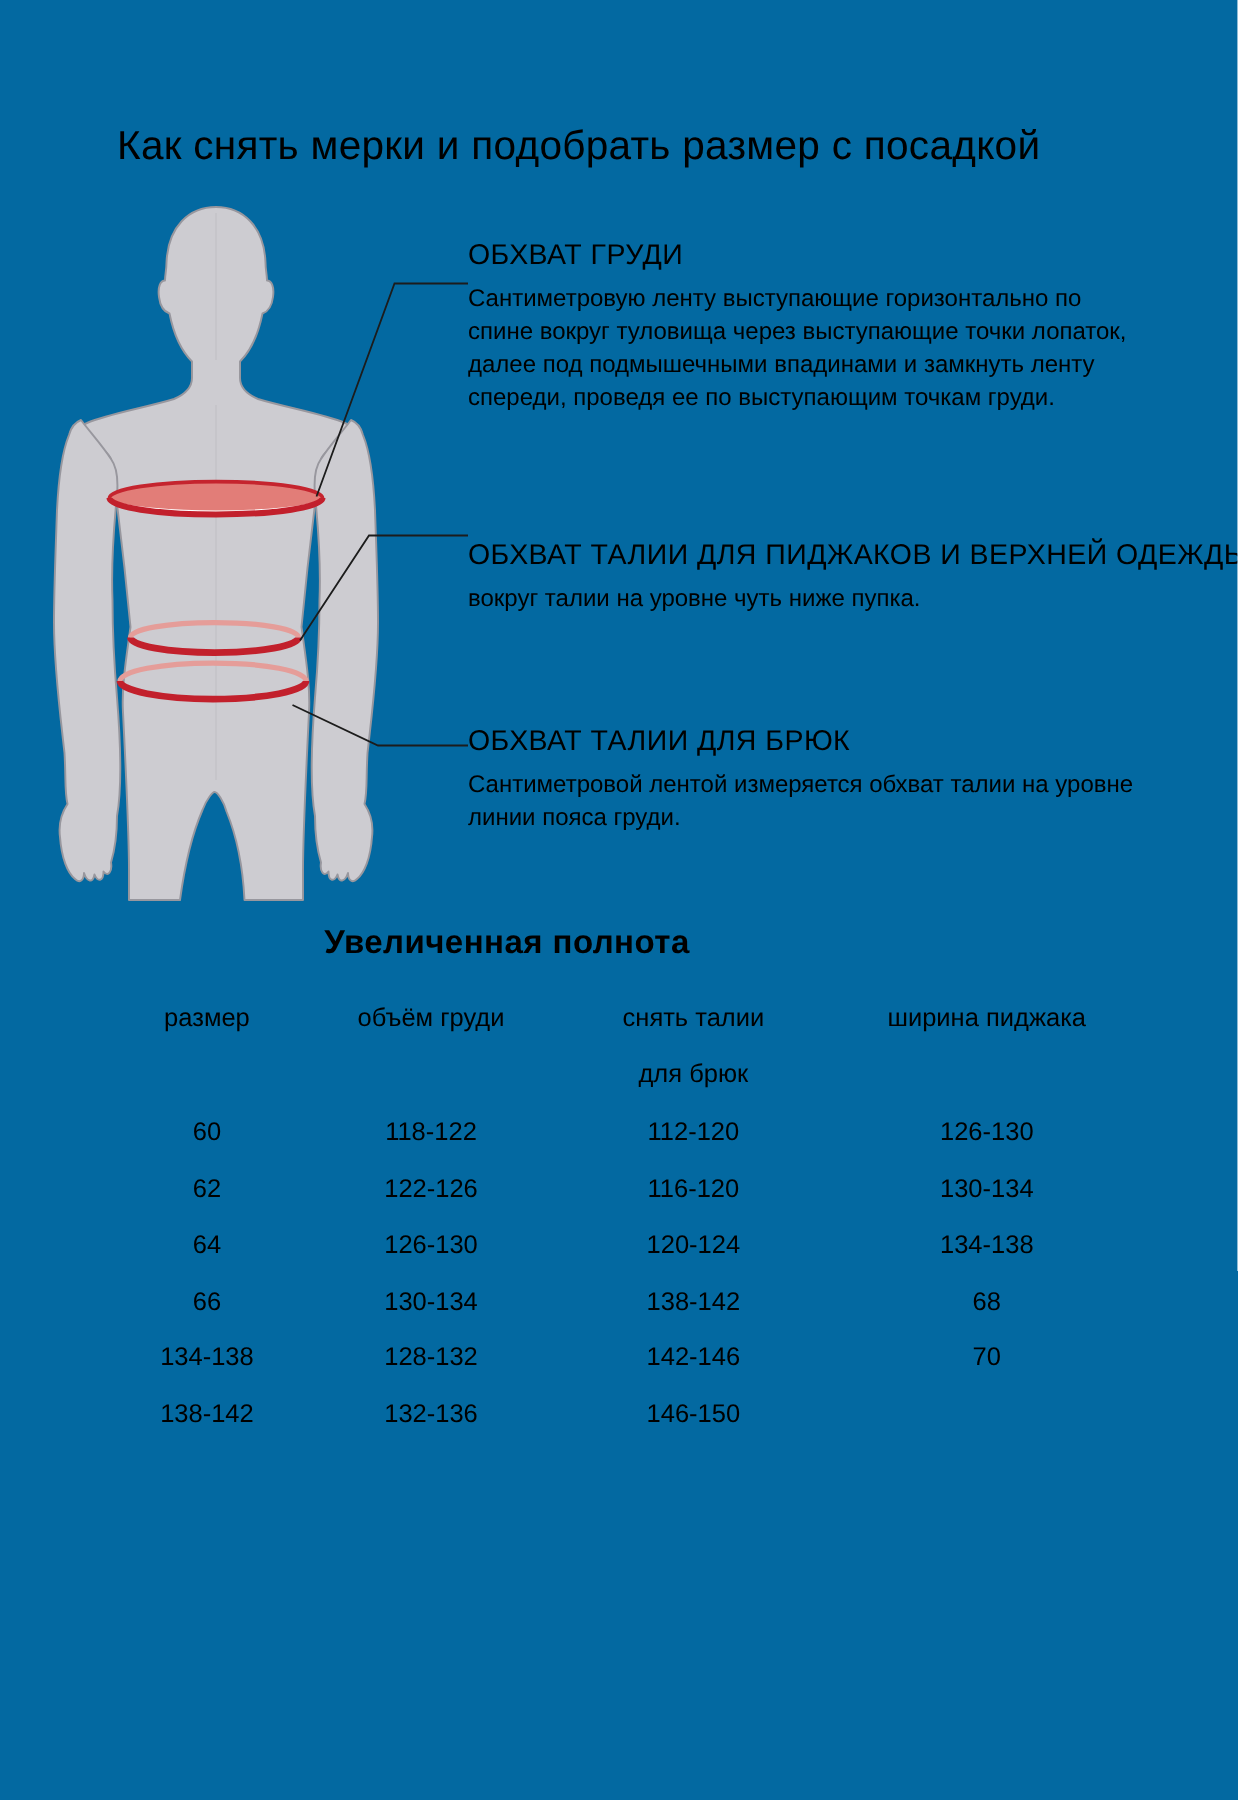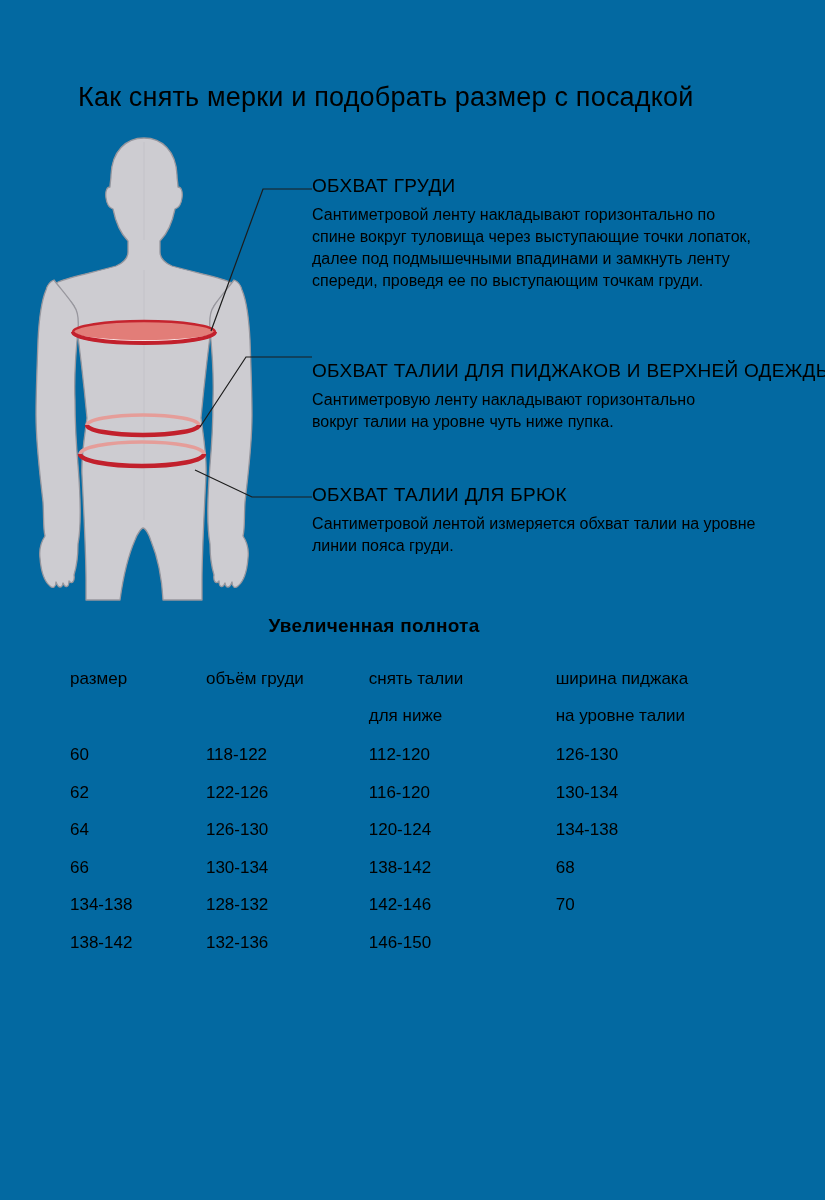--- a/index.html
+++ b/index.html
@@ -11,41 +11,40 @@
     color:#000;
     overflow:hidden;
   }
   .title{
     position:absolute;left:78px;top:82px;
     font-size:27px;font-weight:400;letter-spacing:.2px;
     white-space:nowrap;margin:0;
   }
   .figure-svg{position:absolute;left:20px;top:130px;}
   .measure{position:absolute;left:312px;width:505px;}
-  .m1{top:175px;}
+  .m1{top:160px;}
   .m2{top:360px;}
   .m3{top:484px;}
   .measure h2{
     margin:0 0 7px 0;
     font-size:19px;font-weight:400;letter-spacing:.3px;
     white-space:nowrap;
   }
   .measure .desc{font-size:16px;line-height:22px;}
   .measure .desc div{white-space:nowrap;}
   .table-title{
     position:absolute;left:0;top:615px;width:676px;
-    text-align:center;font-size:19px;font-weight:700;margin:0;
+    text-align:center;font-size:22px;font-weight:700;margin:0;
     letter-spacing:.3px;
-    padding-left:36px;
   }
   .grid{
     position:absolute;left:70px;width:690px;
     display:grid;grid-template-columns:19.7% 23.6% 27.1% 29.6%;
   }
-  .grid div{text-align:left;font-size:17px;}
+  .grid div{text-align:center;font-size:17px;}
   .head1{top:665px;line-height:28px;}
   .head2{top:702px;line-height:28px;}
   .rows{top:736px;}
   .rows div{line-height:37.5px;}
 </style>
 </head>
 <body>
 
 <div class="page">
 
@@ -97,31 +96,30 @@
     </g>
 
     <path d="M191,201 L243,59 L292,59" fill="none" stroke="#1c1c1c" stroke-width="1.2"></path>
     <path d="M292,227 L226,227 L180,297" fill="none" stroke="#1c1c1c" stroke-width="1.2"></path>
     <path d="M175,340 L232,367 L292,367" fill="none" stroke="#1c1c1c" stroke-width="1.2"></path>
   </svg>
 
   <section class="measure m1">
     <h2>ОБХВАТ ГРУДИ</h2>
     <div class="desc">
-      <div>Сантиметровой ленту накладывают горизонтально по</div>
+      <div>Сантиметровую ленту выступающие горизонтально по</div>
       <div>спине вокруг туловища через выступающие точки лопаток,</div>
       <div>далее под подмышечными впадинами и замкнуть ленту</div>
       <div>спереди, проведя ее по выступающим точкам груди.</div>
     </div>
   </section>
 
   <section class="measure m2">
     <h2>ОБХВАТ ТАЛИИ ДЛЯ ПИДЖАКОВ И ВЕРХНЕЙ ОДЕЖДЫ</h2>
     <div class="desc">
-      <div>Сантиметровую  ленту накладывают горизонтально</div>
       <div>вокруг талии на уровне чуть ниже пупка.</div>
     </div>
   </section>
 
   <section class="measure m3">
     <h2>ОБХВАТ ТАЛИИ ДЛЯ БРЮК</h2>
     <div class="desc">
       <div>Сантиметровой лентой измеряется обхват талии на уровне</div>
       <div>линии пояса груди.</div>
     </div>
@@ -131,22 +129,21 @@
 
   <div class="grid head1">
     <div>размер</div>
     <div>объём груди</div>
     <div>снять талии</div>
     <div>ширина пиджака</div>
   </div>
   <div class="grid head2">
     <div></div>
     <div></div>
-    <div>для ниже</div>
-    <div>на уровне талии</div>
+    <div>для брюк</div>
   </div>
 
   <div class="grid rows">
     <div>60</div>
     <div>118-122</div>
     <div>112-120</div>
     <div>126-130</div>
 
     <div>62</div>
     <div>122-126</div>

